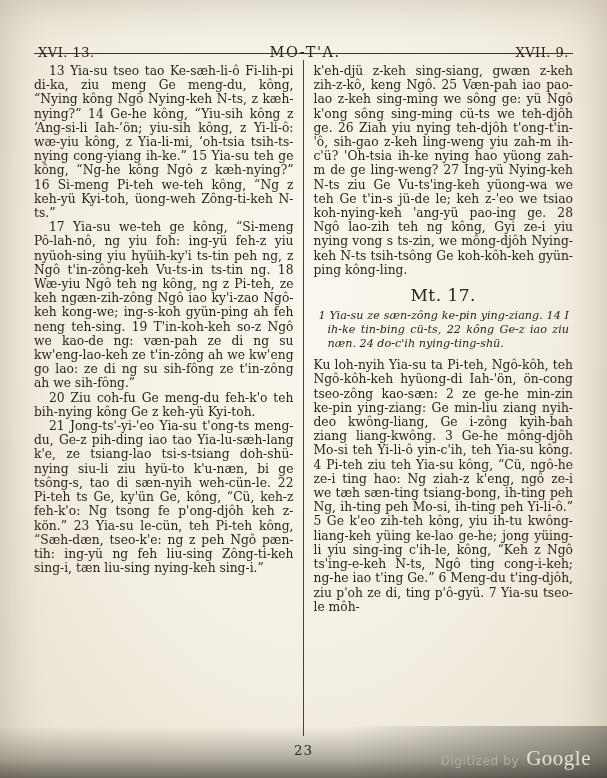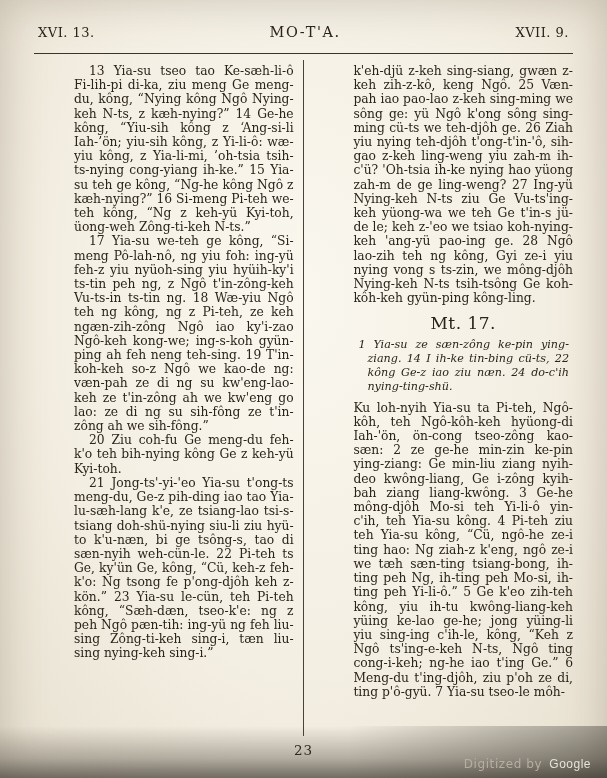--- a/index.html
+++ b/index.html
@@ -5,40 +5,39 @@
   html,body { margin:0; padding:0; background:#cfc9bc; }
   .page {
     position:relative; width:607px; height:778px; margin:0 auto;
     background: radial-gradient(ellipse at 50% 38%, #faf7ef 0%, #f4efe3 55%, #e7e0d0 100%);
     box-shadow: inset 0 0 46px rgba(92,80,60,0.28);
     overflow:hidden;
     font-family:"DejaVu Serif","Liberation Serif",serif;
     color:#2b241b;
   }
   .header {
-    position:absolute; top:24px; left:38px; right:38px;
+    position:absolute; top:44px; left:38px; right:38px;
     display:flex; justify-content:space-between; align-items:flex-end;
     font-size:13px;
   }
   .folio { font-variant:small-caps; letter-spacing:0.5px; }
   .running-title { font-size:14.5px; letter-spacing:1.5px; }
   .header-rule {
     position:absolute; top:53px; left:34px; right:34px;
     border-top:1.3px solid #3c342a;
   }
   .columns {
     position:absolute; top:60px; left:34px; right:34px; bottom:42px;
     display:flex;
   }
   .col {
     flex:1 1 50%;
     font-size:12.3px; line-height:14.2px; text-align:justify;
     padding-top:4px;
     hyphens:manual;
-    margin-left:40px;
   }
   .col.left  { padding-right:9px; }
   .col.right { padding-left:10px; }
   .col-divider { width:1px; background:#4a4236; }
   p.para { margin:0; text-indent:15px; }
   p.para.noindent { text-indent:0; }
   .section-heading {
     margin:11px 0 7px; text-align:center; font-size:17px;
     text-indent:0; letter-spacing:0.5px;
   }
@@ -60,22 +59,22 @@
   .scan-shade::after {
     content:""; position:absolute; right:0; bottom:0; width:260px; height:52px;
     background: linear-gradient(to right, rgba(30,27,22,0) 0%, rgba(30,27,22,0.35) 100%);
   }
   .watermark {
     position:absolute; right:16px; bottom:7px; z-index:2;
     display:flex; align-items:baseline; gap:7px;
     font-family:"DejaVu Sans","Liberation Sans",sans-serif;
   }
   .watermark .prefix { font-size:12px; color:#b5afa2; letter-spacing:0.6px; }
-  .watermark .brand  { font-size:12px; color:#e6e2d8; letter-spacing:0.5px;
-                       font-family:Liberation Sans, sans-serif; }
+  .watermark .brand  { font-size:21px; color:#e6e2d8; letter-spacing:0.5px;
+                       font-family:Liberation Serif, serif; }
 </style>
 </head>
 <body>
 
 <div class="page">
 
   <div class="header">
     <span class="folio">XVI. 13.</span>
     <span class="running-title">MO-T'A.</span>
     <span class="folio">XVII. 9.</span>

